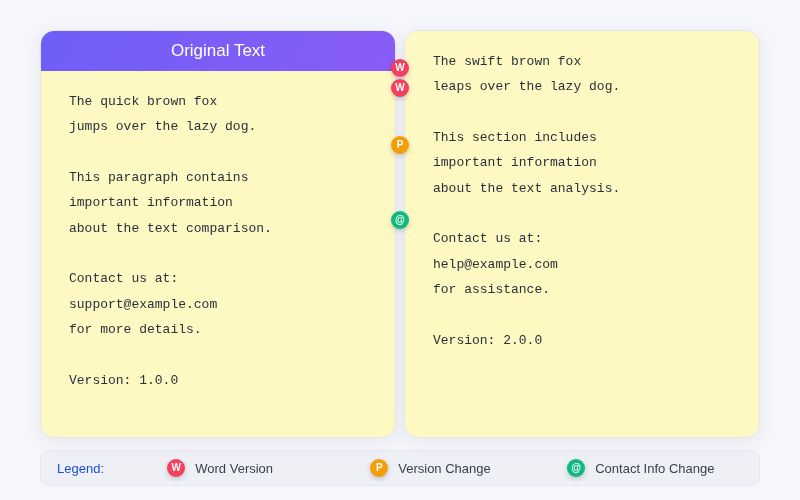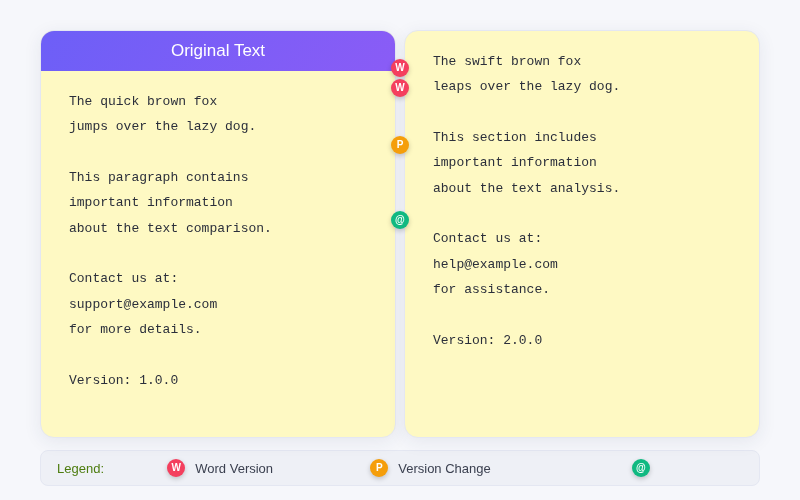--- a/index.html
+++ b/index.html
@@ -80,21 +80,21 @@
     background: #eef0f6;
     border: 1px solid #e4e7f2;
     border-radius: 8px;
     padding: 8px 16px;
     display: flex;
     align-items: center;
     gap: 6px;
     font-size: 13px;
     color: #3b4050;
   }
-  .legend-label { color: #4d7c0f; margin-right: 8px; }
+  .legend-label { color: #1d4ed8; margin-right: 8px; }
   .legend-item {
     display: flex;
     align-items: center;
     gap: 10px;
     flex: 1;
     justify-content: center;
   }
   .legend .marker {
     position: static;
     transform: none;
@@ -149,14 +149,15 @@
   <span class="legend-item">
     <span class="marker m-word">W</span>
     <span>Word Version</span>
   </span>
   <span class="legend-item">
     <span class="marker m-phrase">P</span>
     <span>Version Change</span>
   </span>
   <span class="legend-item">
     <span class="marker m-contact">@</span>
+    <span>Contact Info Change</span>
   </span>
 </div>
 
 </body></html>

